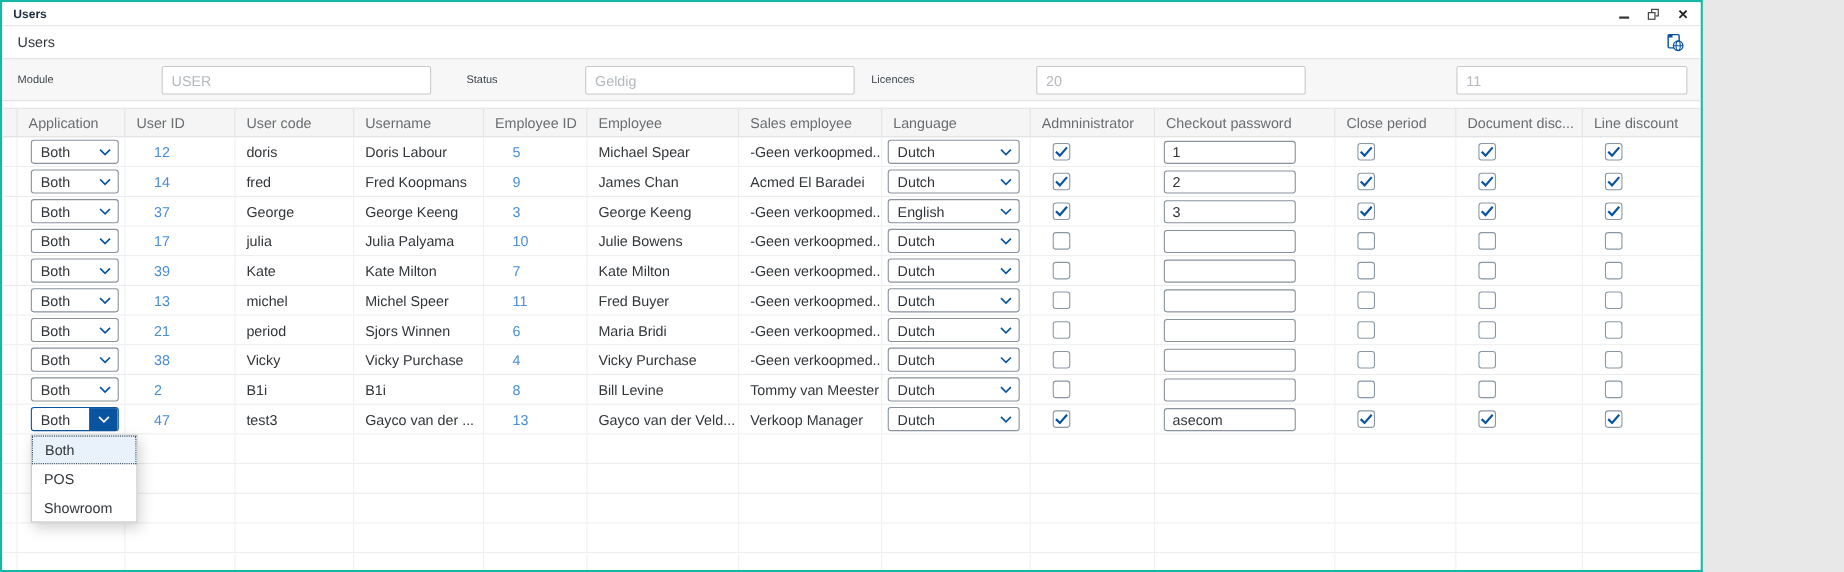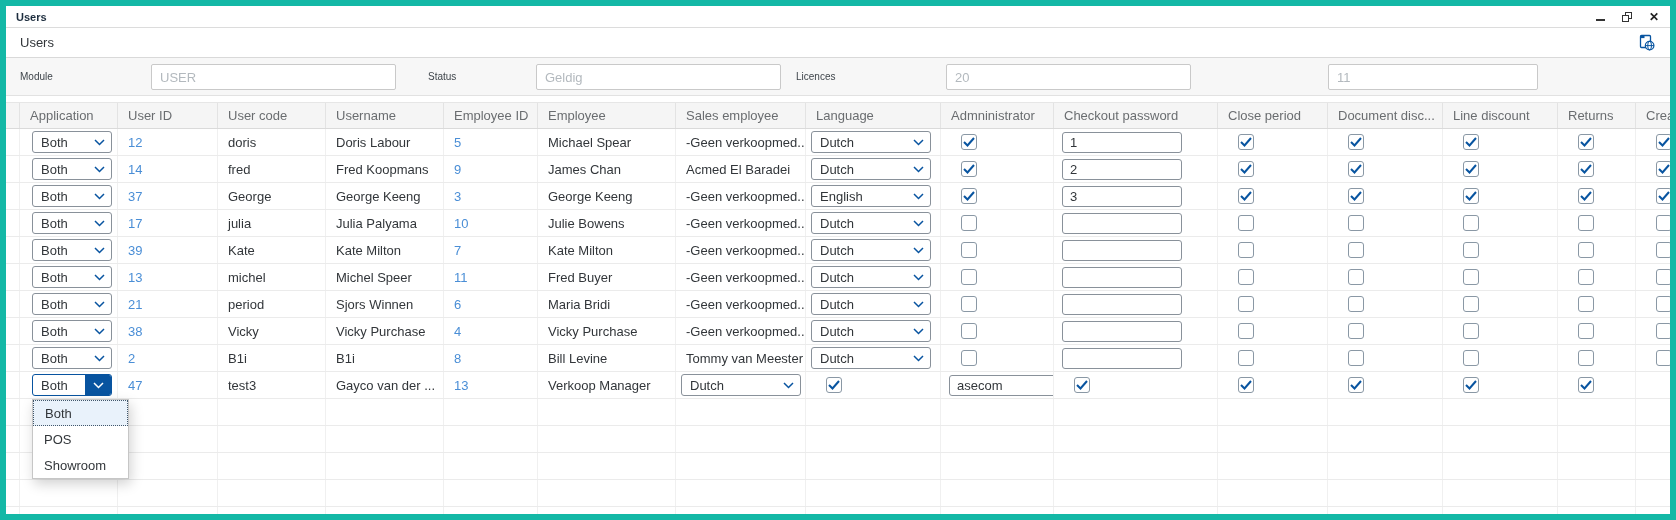--- a/index.html
+++ b/index.html
@@ -1,20 +1,20 @@
 <!DOCTYPE html>
 <html><head>
 <meta charset="utf-8">
 <style>
   * { box-sizing: border-box; margin: 0; padding: 0; }
   html,body { background:#e8e8e8; }
   .window {
-    width:1676px; height:520px; position:relative; background:#ffffff;
+    width:1548px; height:520px; position:relative; background:#ffffff;
     font-family:"Liberation Sans", sans-serif; overflow:hidden;
-    border:6px solid #14b8a6;
+    border:2px solid #14b8a6;
   }
   
   .titlebar { height:22px; border-bottom:1px solid #dcdcdc; display:flex; align-items:center; padding:0 10px; background:#fff; }
   .titlebar-title { font-size:11px; font-weight:700; color:#1d2d3e; }
   .win-controls { margin-left:auto; display:flex; align-items:center; gap:15px; }
   .win-btn { width:12px; height:12px; display:flex; align-items:center; justify-content:center; cursor:pointer; }
   .min-glyph { width:9px; height:2px; background:#333; margin-top:6px; }
   .restore-glyph { position:relative; width:10px; height:10px; }
   .restore-glyph .r1 { position:absolute; right:0; top:0; width:7px; height:7px; border:1px solid #333; background:#fff; }
   .restore-glyph .r2 { position:absolute; left:0; bottom:0; width:7px; height:7px; border:1px solid #333; background:#fff; }
@@ -33,21 +33,21 @@
   .grid-row { display:grid; grid-template-columns:14px 98px 100px 108px 118px 94px 138px 130px 135px 113px 164px 110px 115px 115px 78px 46px; }
   .thead { height:27px; background:#f5f5f5; border-top:1px solid #e6e6e6; border-bottom:1px solid #dadada; }
   .th { font-size:13px; color:#6a6d70; display:flex; align-items:center; padding-left:10px; border-right:1px solid #e3e3e3; overflow:hidden; white-space:nowrap; }
   .th.gutter, .td.gutter { padding-left:0; }
   .row { height:27px; border-bottom:1px solid #ebebeb; background:#fff; }
   .td { display:flex; align-items:center; padding-left:10px; border-right:1px solid #f0f0f0; font-size:13px; color:#32363a; overflow:hidden; white-space:nowrap; }
   .td.cell-app { padding-left:12px; }
   .td.cell-lang { padding-left:5px; }
   .td.cell-cb { padding-left:20px; }
   .td.cell-pw { padding-left:8px; }
-  .link { color:#4a8ed6; cursor:pointer; }
+  .link { color:#4a8ed6; cursor:pointer;margin-left:16px; }
   
   .sel { height:22px; width:80px; background:#fff; border:1px solid #89919a; border-radius:3px; display:flex; align-items:center;
          cursor:pointer; font-size:13px; color:#32363a; overflow:hidden; }
   .sel .sel-text { flex:1; padding-left:8px; overflow:hidden; white-space:nowrap; }
   .sel .sel-arrow { width:24px; display:flex; align-items:center; justify-content:center; height:100%; }
   .sel.lang { width:120px; }
   .sel.active { border-color:#0854a0; }
   .sel.active .sel-arrow { background:#0854a0; width:26px; }
   
   .cb { width:16px; height:16px; border:1px solid #8a98a5; border-radius:3px; background:#fff; display:flex; align-items:center; justify-content:center; cursor:pointer; flex:none; }
@@ -699,20 +699,21 @@
             </div>
           </div>
           <div class="td">
             <span class="link">47</span>
           </div>
           <div class="td">test3</div>
           <div class="td">Gayco van der ...</div>
           <div class="td">
             <span class="link">13</span>
           </div>
+          <div class="td">Gayco van der Veld...</div>
           <div class="td">Verkoop Manager</div>
           <div class="td cell-lang">
             <div class="sel lang">
               <span class="sel-text">Dutch</span>
     <span class="sel-arrow">
                 <svg width="11" height="7" viewBox="0 0 11 7">
                   <path d="M1 1l4.5 4.5L10 1" fill="none" stroke="#0854a0" stroke-width="1.5"></path>
                 </svg>
               </span>
             </div>

